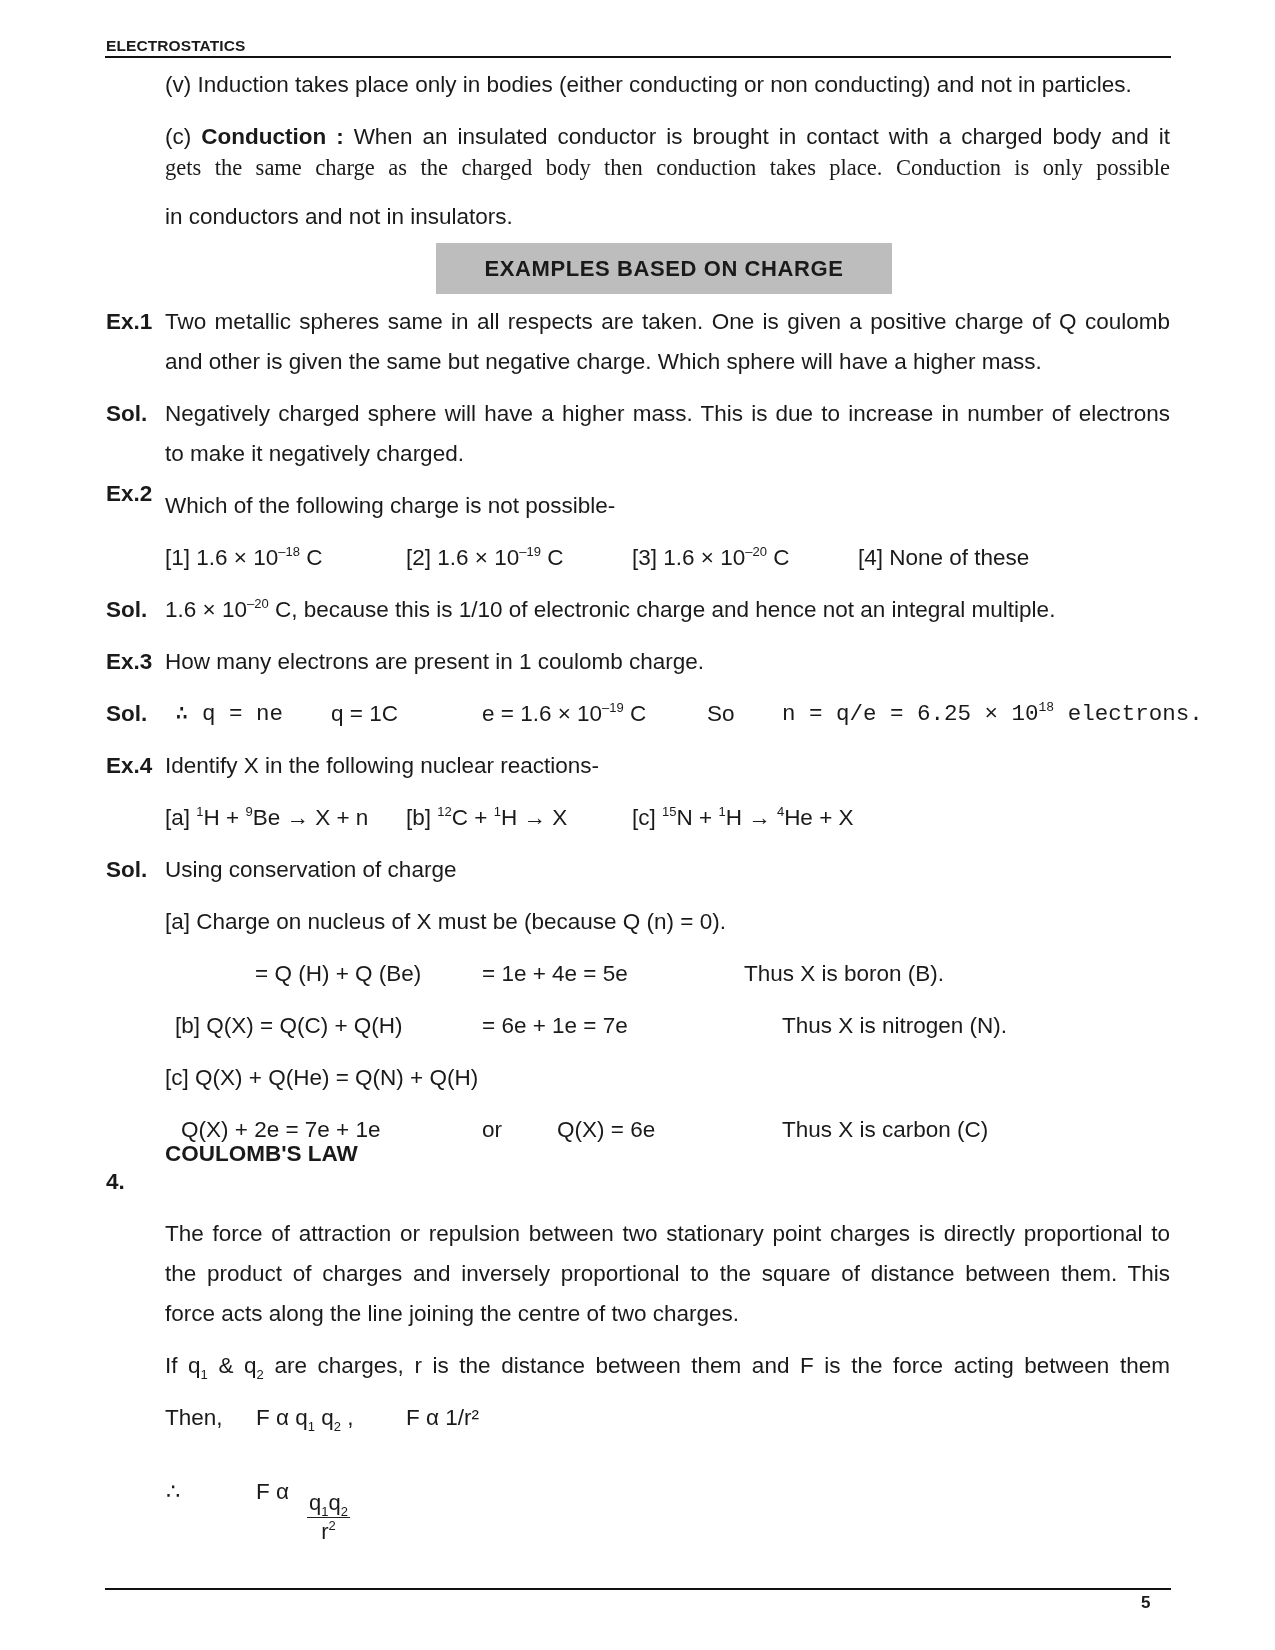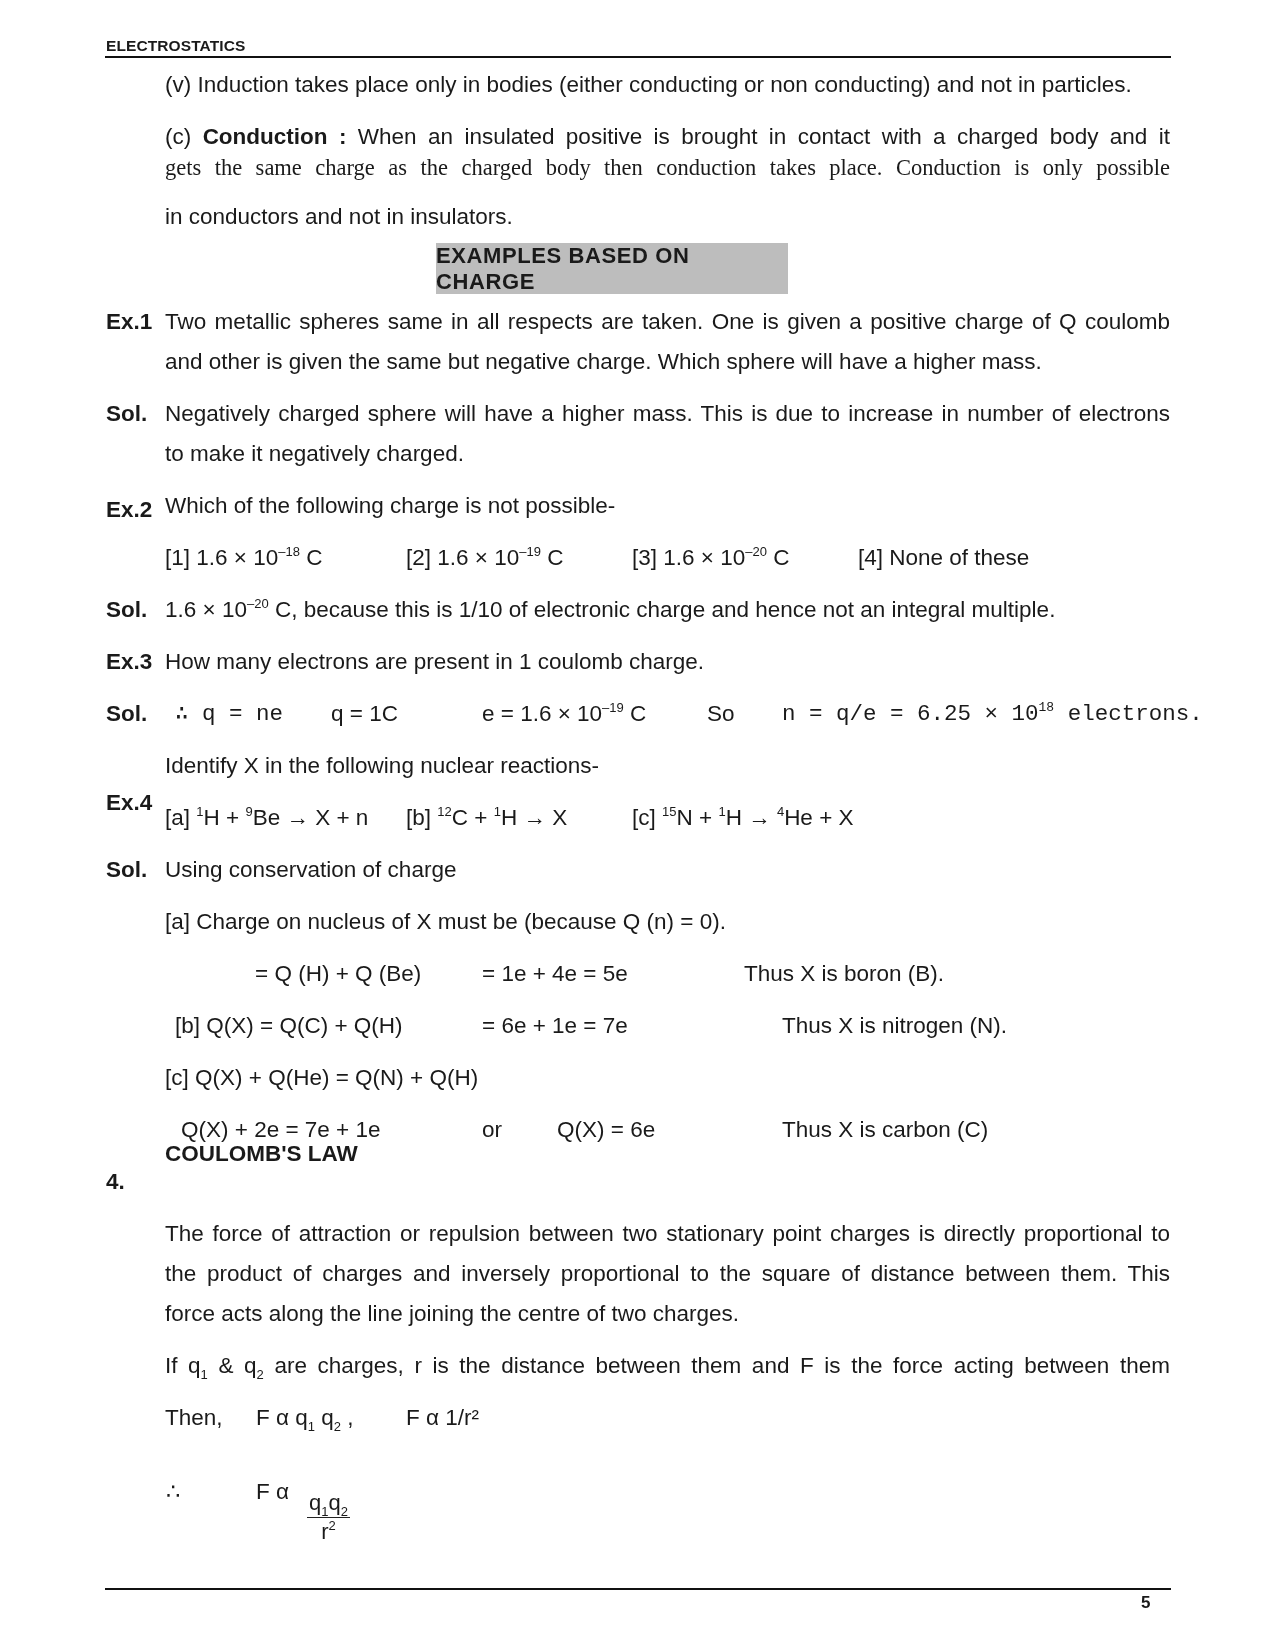--- a/index.html
+++ b/index.html
@@ -4,76 +4,76 @@
 <style>
   html, body { margin:0; padding:0; background:#ffffff; }
   body { width:1275px; height:1650px; position:relative; overflow:hidden;
          font-family:"Liberation Sans", sans-serif; color:#1a1a1a; }
   .abs { position:absolute; white-space:nowrap; }
   .t { font-size:22.5px; line-height:28px; }
   .b { font-weight:bold; }
   .header { left:106px; top:37px; font-size:15.5px; font-weight:bold; letter-spacing:0.1px; }
   .hrule { position:absolute; left:105px; width:1066px; height:2px; background:#111; }
   .justify { position:absolute; left:165px; width:1005px; text-align:justify; text-align-last:justify; white-space:nowrap; }
-  .banner { position:absolute; left:436px; top:243px; width:352px; height:51px; background:#bdbdbd;
+  .banner { position:absolute; left:436px; top:243px; width:456px; height:51px; background:#bdbdbd;
             display:flex; align-items:center; justify-content:center; font-weight:bold; font-size:22px; letter-spacing:0.6px; }
   .lbl { position:absolute; left:106px; font-weight:bold; font-size:22.5px; line-height:28px; }
   sup { font-size:13px; vertical-align:9px; line-height:0; }
   sub { font-size:13px; vertical-align:-6px; line-height:0; }
   .frac { position:absolute; left:307px; top:1465px; display:flex; flex-direction:column; align-items:center; font-size:22px; }
   .frac .num { border-bottom:1.5px solid #222; padding:0 2px 1px 2px; line-height:26px;margin-top:25px; }
   .frac .den { line-height:28px; }
   .pagenum { left:1141px; top:1593px; font-size:17px; font-weight:bold; }
 </style>
 </head>
 <body>
 
 <div class="abs header">ELECTROSTATICS</div>
 <div class="hrule" style="top:56px;"></div>
 
 <div class="abs t" style="left:165px; top:71px;">(v) Induction takes place only in bodies (either conducting or non conducting) and not in particles.</div>
 
-<div class="justify t" style="top:123px;"><span>(c) </span><span class="b">Conduction :</span><span> When an insulated positive is brought in contact with a charged body and it</span></div>
+<div class="justify t" style="top:123px;"><span>(c) </span><span class="b">Conduction :</span><span> When an insulated conductor is brought in contact with a charged body and it</span></div>
 <div class="justify t" style="top:154px;font-family:Liberation Serif, serif;">gets the same charge as the charged body then conduction takes place. Conduction is only possible</div>
 <div class="abs t" style="left:165px; top:203px;">in conductors and not in insulators.</div>
 
 <div class="banner">
     <span>EXAMPLES BASED ON CHARGE</span>
   </div>
 
 <div class="lbl" style="top:308px;">Ex.1</div>
 <div class="justify t" style="top:308px;">Two metallic spheres same in all respects are taken. One is given a positive charge of Q coulomb</div>
 <div class="abs t" style="left:165px; top:348px;">and other is given the same but negative charge. Which sphere will have a higher mass.</div>
 
 <div class="lbl" style="top:400px;">Sol.</div>
 <div class="justify t" style="top:400px;">Negatively charged sphere will have a higher mass. This is due to increase in number of electrons</div>
 <div class="abs t" style="left:165px; top:440px;">to make it negatively charged.</div>
 
-<div class="lbl" style="top:496px;text-align:center;">Ex.2</div>
+<div class="lbl" style="top:480px;text-align:center;">Ex.2</div>
 <div class="abs t" style="left:165px; top:492px;">Which of the following charge is not possible-</div>
 
 <div class="abs t" style="left:165px; top:544px;"><span>[1] 1.6 × 10</span><sup>–18</sup><span> C</span></div>
 <div class="abs t" style="left:406px; top:544px;"><span>[2] 1.6 × 10</span><sup>–19</sup><span> C</span></div>
 <div class="abs t" style="left:632px; top:544px;text-align:center;"><span>[3] 1.6 × 10</span><sup>–20</sup><span> C</span></div>
 <div class="abs t" style="left:858px; top:544px;"><span>[4] None of these</span></div>
 
 <div class="lbl" style="top:596px;">Sol.</div>
 <div class="abs t" style="left:165px; top:596px;"><span>1.6 × 10</span><sup>–20</sup><span> C, because this is 1/10 of electronic charge and hence not an integral multiple.</span></div>
 
 <div class="lbl" style="top:648px;">Ex.3</div>
 <div class="abs t" style="left:165px; top:648px;">How many electrons are present in 1 coulomb charge.</div>
 
 <div class="lbl" style="top:700px;">Sol.</div>
 <div class="abs t" style="left:175px; top:700px;font-family:Liberation Mono, monospace;">∴ q = ne</div>
 <div class="abs t" style="left:331px; top:700px;">q = 1C</div>
 <div class="abs t" style="left:482px; top:700px;"><span>e = 1.6 × 10</span><sup>–19</sup><span> C</span></div>
 <div class="abs t" style="left:707px; top:700px;">So</div>
 <div class="abs t" style="left:782px; top:700px;font-family:Liberation Mono, monospace;"><span>n = q/e = 6.25 × 10</span><sup>18</sup><span> electrons.</span></div>
 
-<div class="lbl" style="top:752px;margin-top:37px;">Ex.4</div>
+<div class="lbl" style="top:752px;">Ex.4</div>
 <div class="abs t" style="left:165px; top:752px;">Identify X in the following nuclear reactions-</div>
 
 <div class="abs t" style="left:165px; top:804px;"><span>[a] </span><sup>1</sup><span>H + </span><sup>9</sup><span>Be → X + n</span></div>
 <div class="abs t" style="left:406px; top:804px;"><span>[b] </span><sup>12</sup><span>C + </span><sup>1</sup><span>H → X</span></div>
 <div class="abs t" style="left:632px; top:804px;"><span>[c] </span><sup>15</sup><span>N + </span><sup>1</sup><span>H → </span><sup>4</sup><span>He + X</span></div>
 
 <div class="lbl" style="top:856px;">Sol.</div>
 <div class="abs t" style="left:165px; top:856px;">Using conservation of charge</div>
 
 <div class="abs t" style="left:165px; top:908px;">[a] Charge on nucleus of X must be (because Q (n) = 0).</div>

